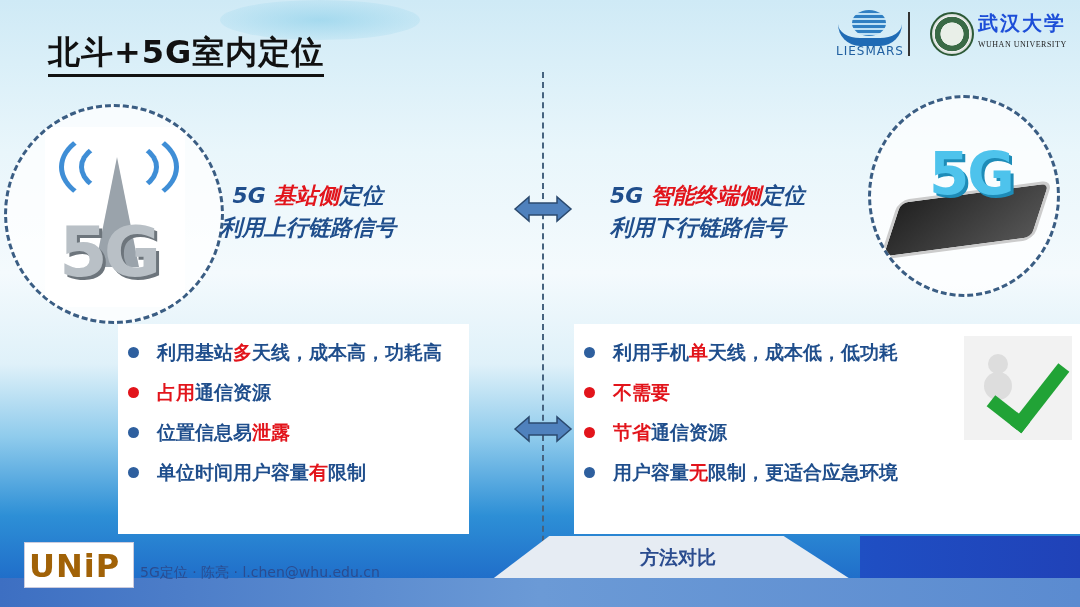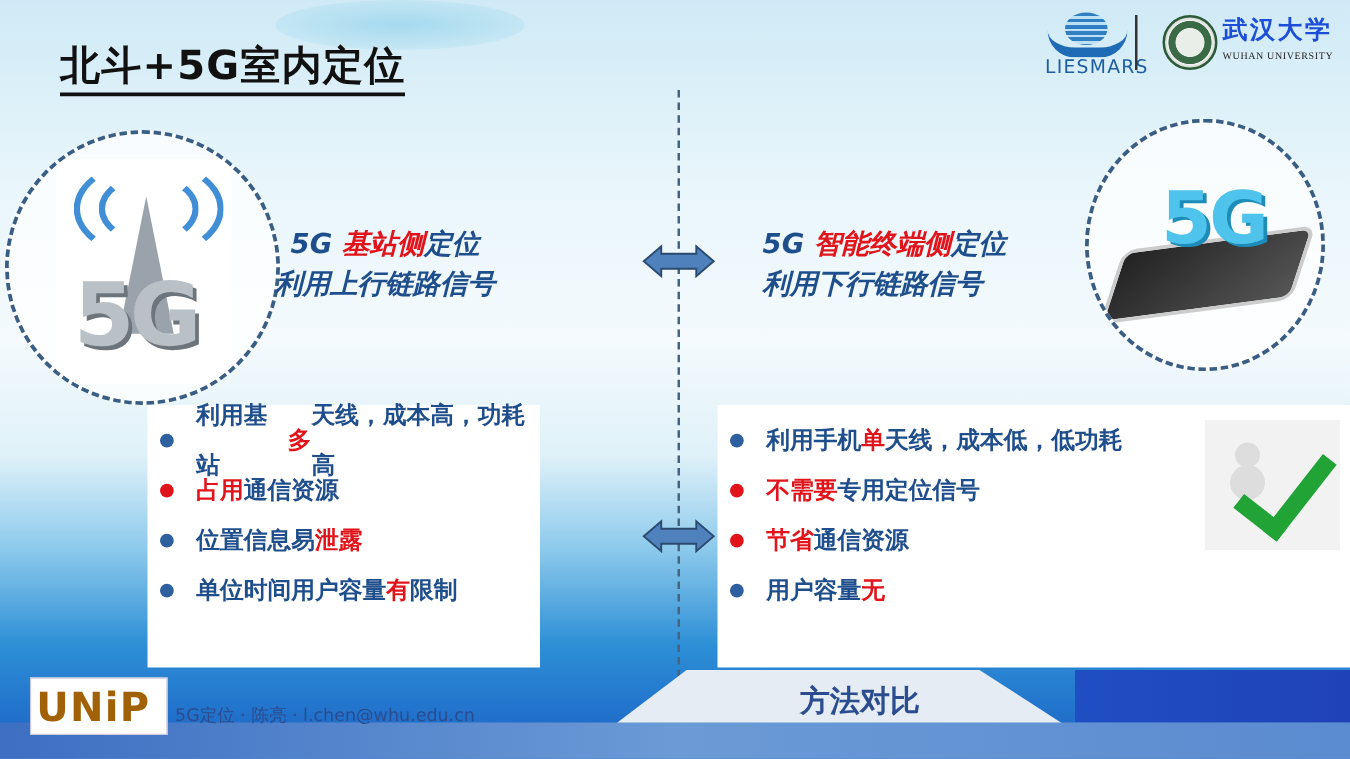--- a/index.html
+++ b/index.html
@@ -8,21 +8,21 @@
     background:linear-gradient(180deg,#cfeaf6 0%,#e9f6fb 25%,#f4fafd 45%,#dff1f9 60%,#8fcbec 72%,#2d8fd6 85%,#1a5fc4 100%);}
   .clouds{position:absolute;left:220px;top:0;width:200px;height:40px;border-radius:50%;
     background:radial-gradient(ellipse at center,rgba(120,200,230,.5),rgba(255,255,255,0));}
   .title{position:absolute;left:48px;top:32px;font-size:32px;font-weight:bold;color:#111;
     border-bottom:3px solid #111;padding-bottom:2px;letter-spacing:1px;line-height:40px;}
   .logos{position:absolute;left:836px;top:8px;width:240px;height:52px;}
   .liesmars{position:absolute;left:0;top:2px;width:70px;height:48px;}
   .liesmars .globe{position:absolute;left:16px;top:0;width:34px;height:26px;border-radius:50%;
     background:repeating-linear-gradient(180deg,#2f7fc2 0 3px,#bde0f5 3px 5px);}
   .liesmars .wave{position:absolute;left:2px;top:14px;width:64px;height:14px;border-bottom:8px solid #1f6bb5;border-radius:0 0 40px 40px;}
-  .liesmars .txt{position:absolute;left:0;top:34px;font-size:15px;color:#1f5fa0;letter-spacing:1px;}
+  .liesmars .txt{position:absolute;left:0;top:34px;font-size:12px;color:#1f5fa0;letter-spacing:1px;}
   .vsep{position:absolute;left:72px;top:4px;width:2px;height:44px;background:#333;}
   .whu-seal{position:absolute;left:94px;top:4px;width:40px;height:40px;border-radius:50%;
     background:radial-gradient(circle,#e9efe8 40%,#3a6a46 42%,#3a6a46 60%,#f2f2f2 62%,#5b7f62 100%);border:2px solid #2c5a37;}
   .whu-cn{position:absolute;left:142px;top:2px;font-family:"DejaVu Serif",serif;font-size:20px;color:#1d4ed8;font-weight:bold;letter-spacing:2px;}
   .whu-en{position:absolute;left:142px;top:32px;font-family:"Liberation Serif",serif;font-size:8px;color:#222;letter-spacing:.5px;}
   .divider{position:absolute;left:542px;top:72px;width:0;height:500px;border-left:2px dashed #46637f;}
   .circle{position:absolute;border:3px dashed #3a5d83;border-radius:50%;background:rgba(255,255,255,.75);overflow:hidden;}
   .c-left{left:4px;top:104px;width:214px;height:214px;}
   .c-right{left:868px;top:95px;width:186px;height:196px;}
   .tower{position:absolute;left:38px;top:20px;width:140px;height:180px;background:#fff;}
@@ -31,35 +31,35 @@
   .tower .g5{position:absolute;left:14px;top:84px;font-size:70px;font-weight:bold;color:#b9c0c6;
     text-shadow:3px 3px 0 #6d757c;letter-spacing:-4px;}
   .phone{position:absolute;left:22px;top:92px;width:140px;height:54px;background:linear-gradient(135deg,#222,#555);border-radius:10px;transform:skewX(-25deg) rotate(-8deg);border:3px solid #ccc;}
   .phone5g{position:absolute;left:58px;top:42px;font-size:58px;font-weight:bold;color:#4ec3ec;text-shadow:3px 3px 0 #1e8cb8;letter-spacing:-2px;}
   .heading{position:absolute;font-size:22px;font-weight:bold;color:#1f4e8c;line-height:32px;font-style:italic;}
   .h-left{left:220px;top:180px;text-align:center;}
   .h-right{left:610px;top:180px;}
   .red{color:#e2141b;}
   .arrow{position:absolute;width:60px;height:28px;}
   .box{position:absolute;background:#fff;top:324px;height:210px;}
-  .box-left{left:118px;width:314px;}
+  .box-left{left:118px;width:351px;}
   .box-right{left:574px;width:506px;}
   .box ul{list-style:none;margin:0;padding:8px 0 0 10px;}
   .box li{font-size:19px;font-weight:bold;color:#1f4e8c;height:40px;line-height:40px;display:flex;align-items:center;}
   .dot{width:11px;height:11px;border-radius:50%;background:#2e5f9e;margin-right:18px;flex:none;}
   .dot.reddot{background:#e2141b;}
   .check-img{position:absolute;left:390px;top:12px;width:108px;height:104px;background:#f2f2f2;}
   .check-img .man{position:absolute;left:24px;top:18px;width:20px;height:20px;border-radius:50%;background:#ddd;box-shadow:0 22px 0 4px #ddd;}
   .check-img .tick{position:absolute;left:42px;top:14px;width:30px;height:64px;border-right:14px solid #21a336;border-bottom:14px solid #21a336;transform:rotate(38deg);}
   .footer-strip{position:absolute;left:0;top:578px;width:1080px;height:29px;background:linear-gradient(90deg,#3d6fc2,#6b9ad6 50%,#5b8bd0);}
   .unip{position:absolute;left:24px;top:542px;width:108px;height:44px;background:#fff;border:1px solid #ccd;}
   .unip span{position:absolute;left:4px;top:4px;font-size:32px;font-weight:bold;color:#a16207;letter-spacing:1px;}
   .footer-text{position:absolute;left:140px;top:564px;font-size:14px;color:#2b4c8f;}
   .tab-shape{position:absolute;left:486px;top:536px;width:372px;height:48px;background:#e6ecf3;clip-path:polygon(17% 0,80% 0,100% 100%,0 100%);}
-  .tab-label{position:absolute;left:640px;top:545px;font-size:24px;font-weight:bold;color:#2b4c8f;}
+  .tab-label{position:absolute;left:640px;top:545px;font-size:19px;font-weight:bold;color:#2b4c8f;}
   .watermark{position:absolute;left:704px;top:545px;font-family:"DejaVu Serif",serif;font-size:22px;color:rgba(255,255,255,.75);margin-top:36px;}
   .deep-blue{position:absolute;left:860px;top:536px;width:220px;height:42px;background:linear-gradient(90deg,#1f4fc3,#2042b8);}
 </style>
 </head>
 <body>
 
 <div class="clouds"></div>
 
 <div class="title">北斗+5G室内定位</div>
 
@@ -142,32 +142,32 @@
     <li>
         <span class="dot"></span>
         <span>利用手机</span>
         <span class="red">单</span>
         <span>天线，成本低，低功耗</span>
       </li>
     <li>
         <span class="dot reddot"></span>
         <span></span>
         <span class="red">不需要</span>
-        <span>专用定位信号</span>
       </li>
     <li>
         <span class="dot reddot"></span>
         <span></span>
         <span class="red">节省</span>
         <span>通信资源</span>
       </li>
     <li>
         <span class="dot"></span>
         <span>用户容量</span>
         <span class="red">无</span>
+        <span>限制，更适合应急环境</span>
       </li>
   </ul>
   <div class="check-img">
     <div class="man"></div>
     <div class="tick"></div>
   </div>
 </div>
 
 <div class="deep-blue"></div>
 <div class="tab-shape"></div>

